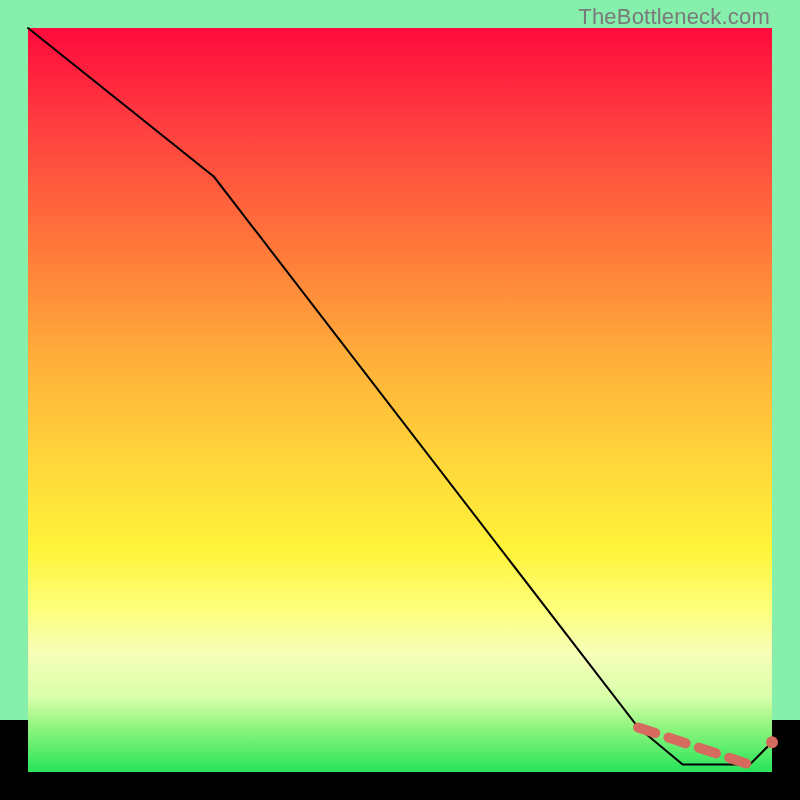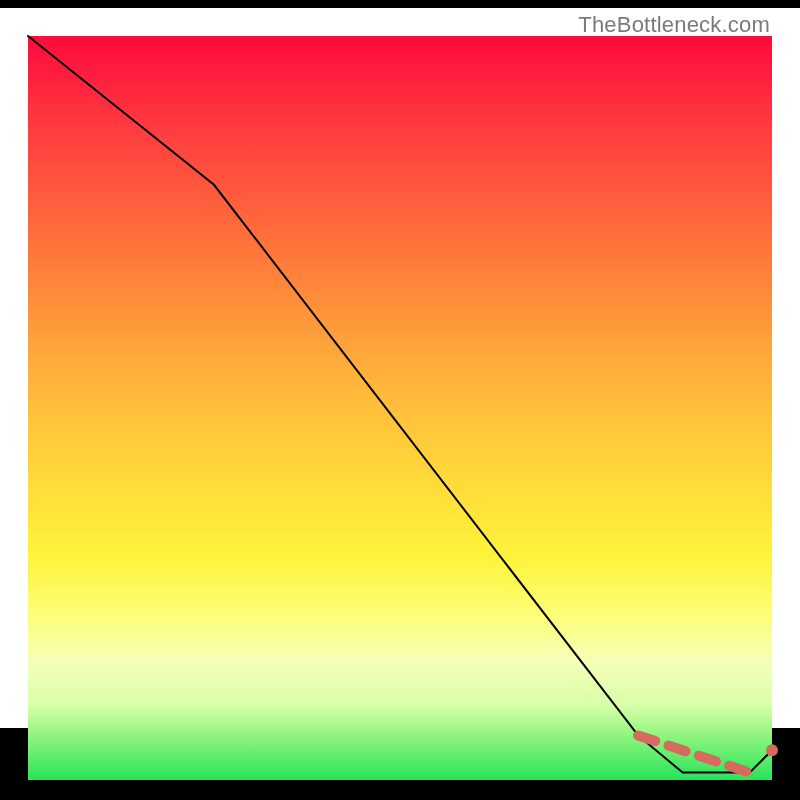--- a/index.html
+++ b/index.html
@@ -8,22 +8,21 @@
     width: 800px;
     height: 800px;
     background: #000;
     font-family: Arial, Helvetica, sans-serif;
     overflow: hidden;
   }
   .frame {
     position: relative;
     width: 800px;
     height: 720px;
-    background: #ffffff;
-    margin-top: 8px;
+    background: #86efac;
   }
   .plot-area {
     position: absolute;
     left: 28px;
     top: 28px;
     width: 744px;
     height: 744px;
     
     background: linear-gradient(
       to bottom,

